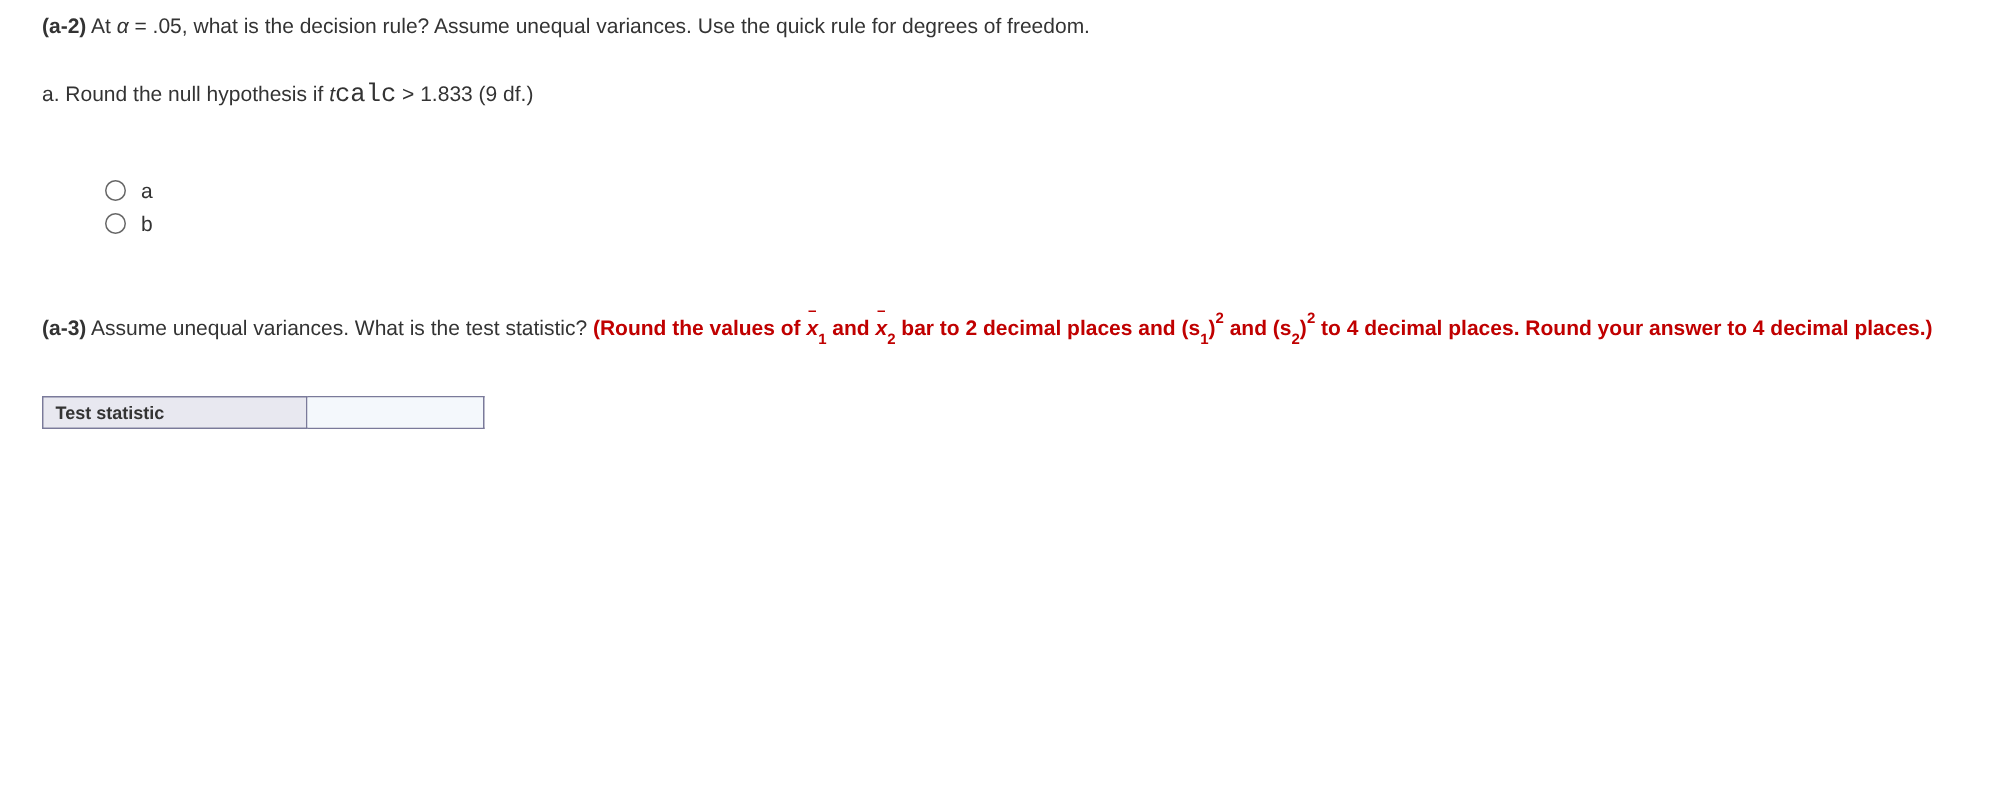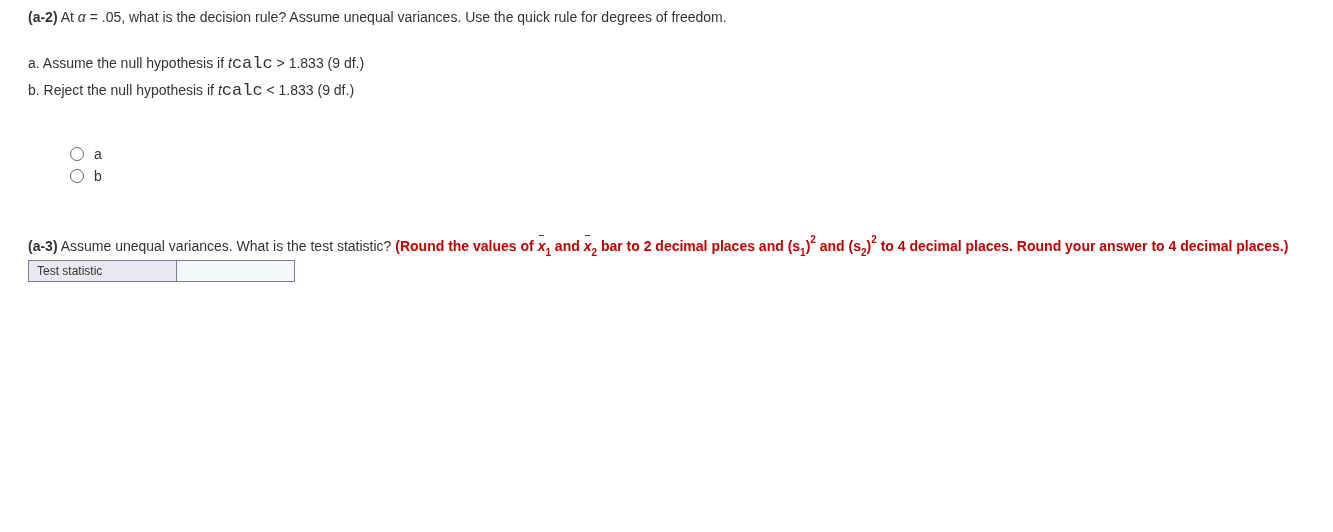--- a/index.html
+++ b/index.html
@@ -58,20 +58,21 @@
     }
     .radio-label {
       font-size: 14px;
     }
     .red-text {
       color: #c00000;
       font-weight: bold;
     }
     .question-a3 {
       line-height: 1.9;
+      margin-bottom: 30px;
     }
     .xbar {
       font-style: italic;
       position: relative;
       display: inline-block;
     }
     .xbar::before {
       content: "";
       position: absolute;
       top: 2px;
@@ -96,22 +97,23 @@
       border-collapse: collapse;
     }
     .answer-table td {
       border: 1px solid #7a7a9a;
       font-size: 12px;
       vertical-align: middle;
     }
     .label-cell {
       background: #e8e8f0;
       padding: 3px 8px;
-      width: 148px;
+      width: 176px;
       color: #333;
+      font-weight: bold;
     }
     .input-cell {
       padding: 0;
       width: 118px;
       background: #fff;
     }
     .input-cell input {
       width: 100%;
       height: 20px;
       border: none;
@@ -124,24 +126,21 @@
 </head>
 <body>
 
 <div class="question-block">
   <div class="question-header">
     <span class="bold">(a-2)</span><span> At </span><span class="italic">α</span><span> = .05, what is the decision rule? Assume unequal variances. Use the quick rule for degrees of freedom.</span>
   </div>
 
   <div class="options-block">
     <div>
-      <span>a. Assume the null hypothesis if </span><span class="italic">t</span><span class="subscript">calc</span><span> &gt; 1.833 (9 df.)</span>
-    </div>
-    <div>
-      <span>b. Reject the null hypothesis if </span><span class="italic">t</span><span class="subscript">calc</span><span> &lt; 1.833 (9 df.)</span>
+      <span>a. Round the null hypothesis if </span><span class="italic">t</span><span class="subscript">calc</span><span> &gt; 1.833 (9 df.)</span>
     </div>
   </div>
 
   <div class="radio-group">
     <div class="radio-row">
       <div class="radio-circle"></div>
       <span class="radio-label">a</span>
     </div>
     <div class="radio-row">
       <div class="radio-circle"></div>

